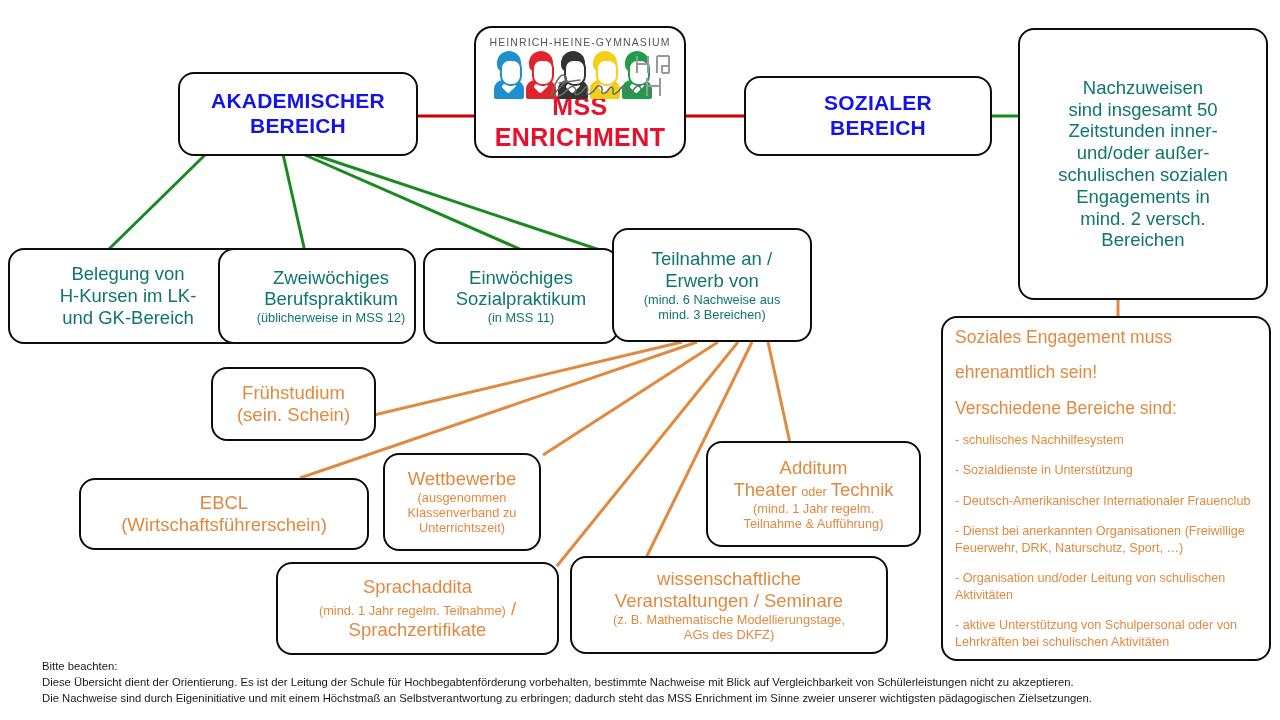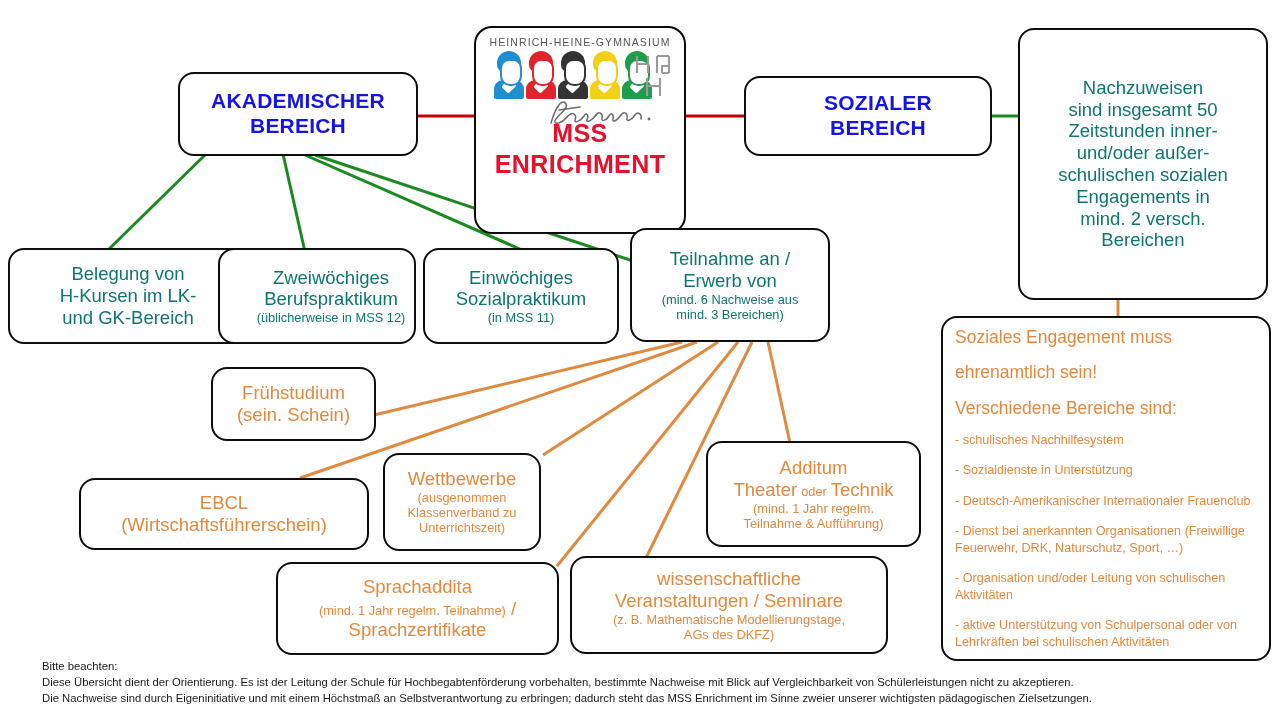--- a/index.html
+++ b/index.html
@@ -192,21 +192,21 @@
     <line x1="738" y1="342" x2="557" y2="566" stroke="#e08a40" stroke-width="3"></line>
     <line x1="752" y1="342" x2="645" y2="560" stroke="#e08a40" stroke-width="3"></line>
     <line x1="768" y1="342" x2="790" y2="443" stroke="#e08a40" stroke-width="3"></line>
   </svg>
 
   <div class="node" id="akademischer" style="left:178px; top:72px; width:240px; height:84px;">
     <span class="hdr">AKADEMISCHER</span>
     <span class="hdr">BEREICH</span>
   </div>
 
-  <div class="node" id="logo-box" style="left:474px; top:26px; width:212px; height:208px;">
+  <div class="node" id="logo-box" style="left:474px; top:26px; width:212px; height:132px;">
     <span id="logo-school">HEINRICH-HEINE-GYMNASIUM</span>
     <div id="logo-art">
       <div class="face" style="left:6px; color:#1f8fd0;">
         <div class="hair" style="background:#1f8fd0;"></div>
         <div class="body" style="background:#1f8fd0;"></div>
         <div class="collar"></div>
         <div class="head"></div>
       </div>
       <div class="face" style="left:38px; color:#e0242c;">
         <div class="hair" style="background:#e0242c;"></div>
@@ -281,21 +281,21 @@
     <span class="ttl t19">Berufspraktikum</span>
     <span class="sub s13">(üblicherweise in MSS 12)</span>
   </div>
 
   <div class="node green" id="sozialpraktikum" style="left:423px; top:248px; width:196px; height:96px;">
     <span class="ttl t19">Einwöchiges</span>
     <span class="ttl t19">Sozialpraktikum</span>
     <span class="sub s13">(in MSS 11)</span>
   </div>
 
-  <div class="node green" id="teilnahme" style="left:630px; top:228px; width:200px; height:114px;">
+  <div class="node green" id="teilnahme" style="left:612px; top:228px; width:200px; height:114px;">
     <span class="ttl t19">Teilnahme an /</span>
     <span class="ttl t19">Erwerb von</span>
     <span class="sub s13">(mind. 6 Nachweise aus</span>
     <span class="sub s13">mind. 3 Bereichen)</span>
   </div>
 
   <div class="node orange" id="fruehstudium" style="left:211px; top:367px; width:165px; height:74px;">
     <span class="ttl t19">Frühstudium</span>
     <span class="ttl t19">(sein. Schein)</span>
   </div>

